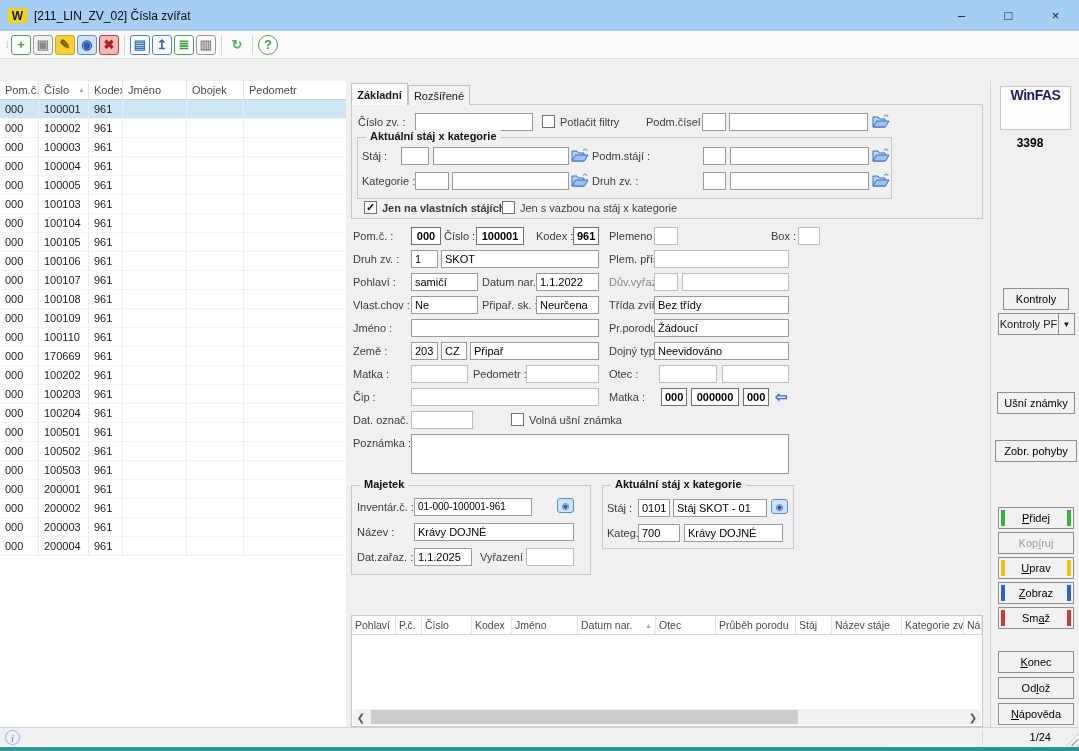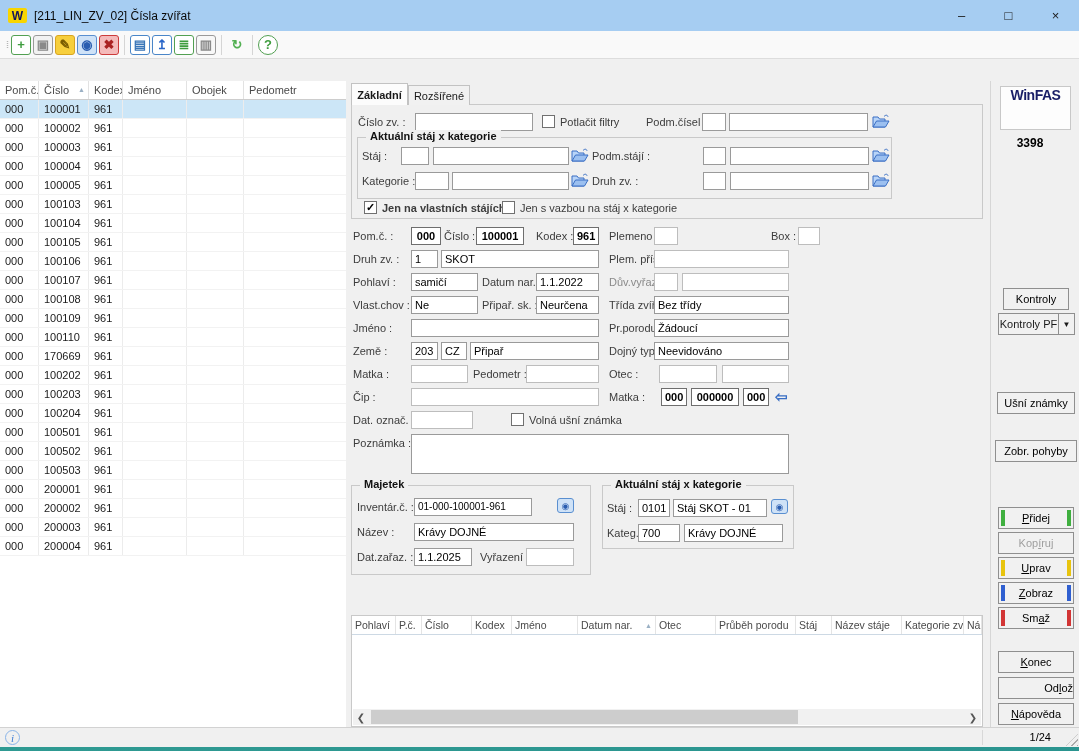--- a/index.html
+++ b/index.html
@@ -522,21 +522,21 @@
     <div class="btn" style="left:4px;top:359px;width:82px">Zobr. pohyby</div>
     <div id="action-buttons">
         <div class="btn" style="left: 7px; width: 76px; top: 426px;"><u>P</u>řidej<span class="bar l" style="background: rgb(63, 175, 63);"></span><span class="bar r" style="background: rgb(63, 175, 63);"></span></div>
         <div class="btn disabled" style="left: 7px; width: 76px; top: 451px;">Kop<u>í</u>ruj</div>
         <div class="btn" style="left: 7px; width: 76px; top: 476px;"><u>U</u>prav<span class="bar l" style="background: rgb(232, 196, 14);"></span><span class="bar r" style="background: rgb(232, 196, 14);"></span></div>
         <div class="btn" style="left: 7px; width: 76px; top: 501px;"><u>Z</u>obraz<span class="bar l" style="background: rgb(47, 95, 208);"></span><span class="bar r" style="background: rgb(47, 95, 208);"></span></div>
         <div class="btn" style="left: 7px; width: 76px; top: 526px;">Sm<u>a</u>ž<span class="bar l" style="background: rgb(210, 53, 53);"></span><span class="bar r" style="background: rgb(210, 53, 53);"></span></div>
       </div>
     <div id="bottom-buttons">
         <div class="btn" style="left: 7px; width: 76px; top: 570px;"><u>K</u>onec</div>
-        <div class="btn" style="left: 7px; width: 76px; top: 596px; justify-content: flex-end;">Od<u>l</u>ož</div>
+        <div class="btn" style="left: 7px; width: 76px; top: 596px;">Od<u>l</u>ož</div>
         <div class="btn" style="left: 7px; width: 76px; top: 622px;"><u>N</u>ápověda</div>
       </div>
   </div>
 
   <div class="statusbar">
     <span class="info-icon">i</span>
     <span class="sb-sep"></span>
     <span class="sb-count">1/24</span>
     <span class="grip"></span>
   </div>

